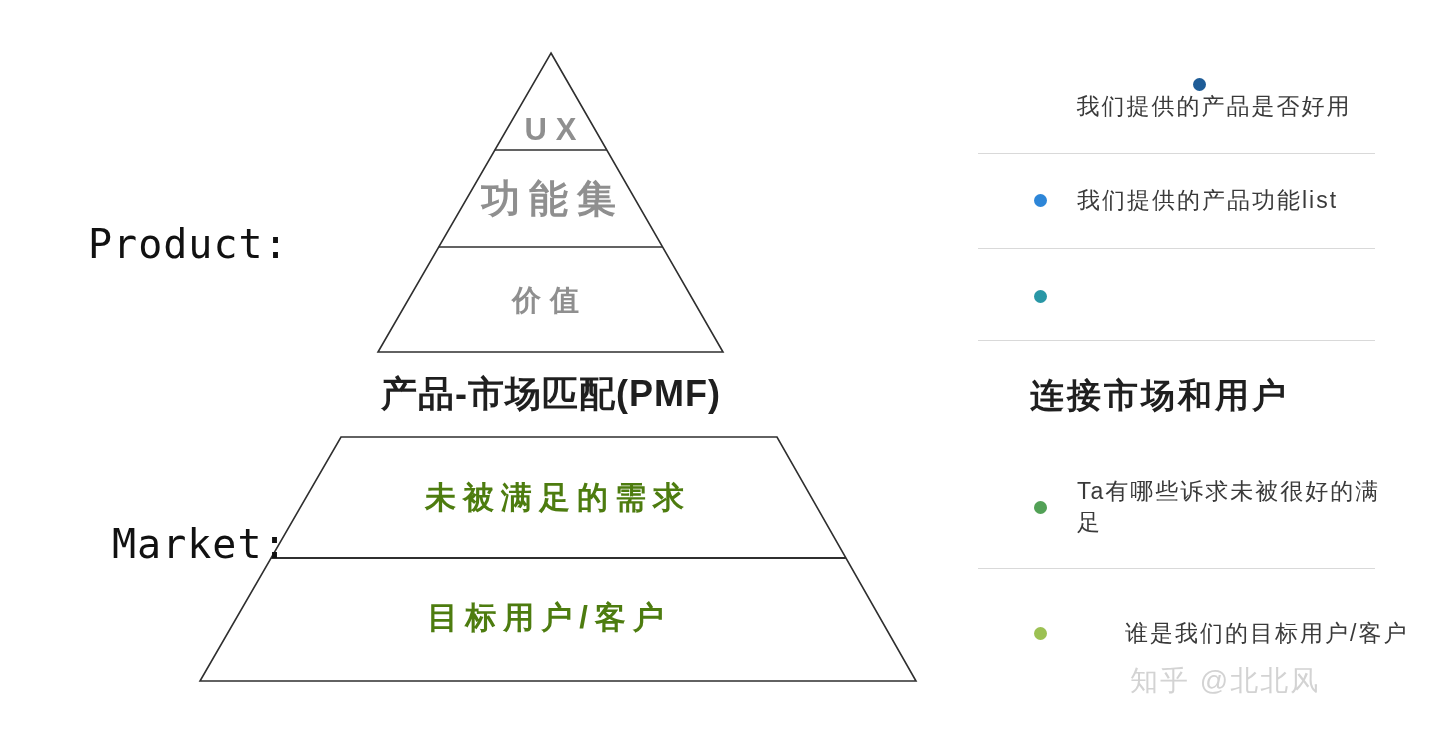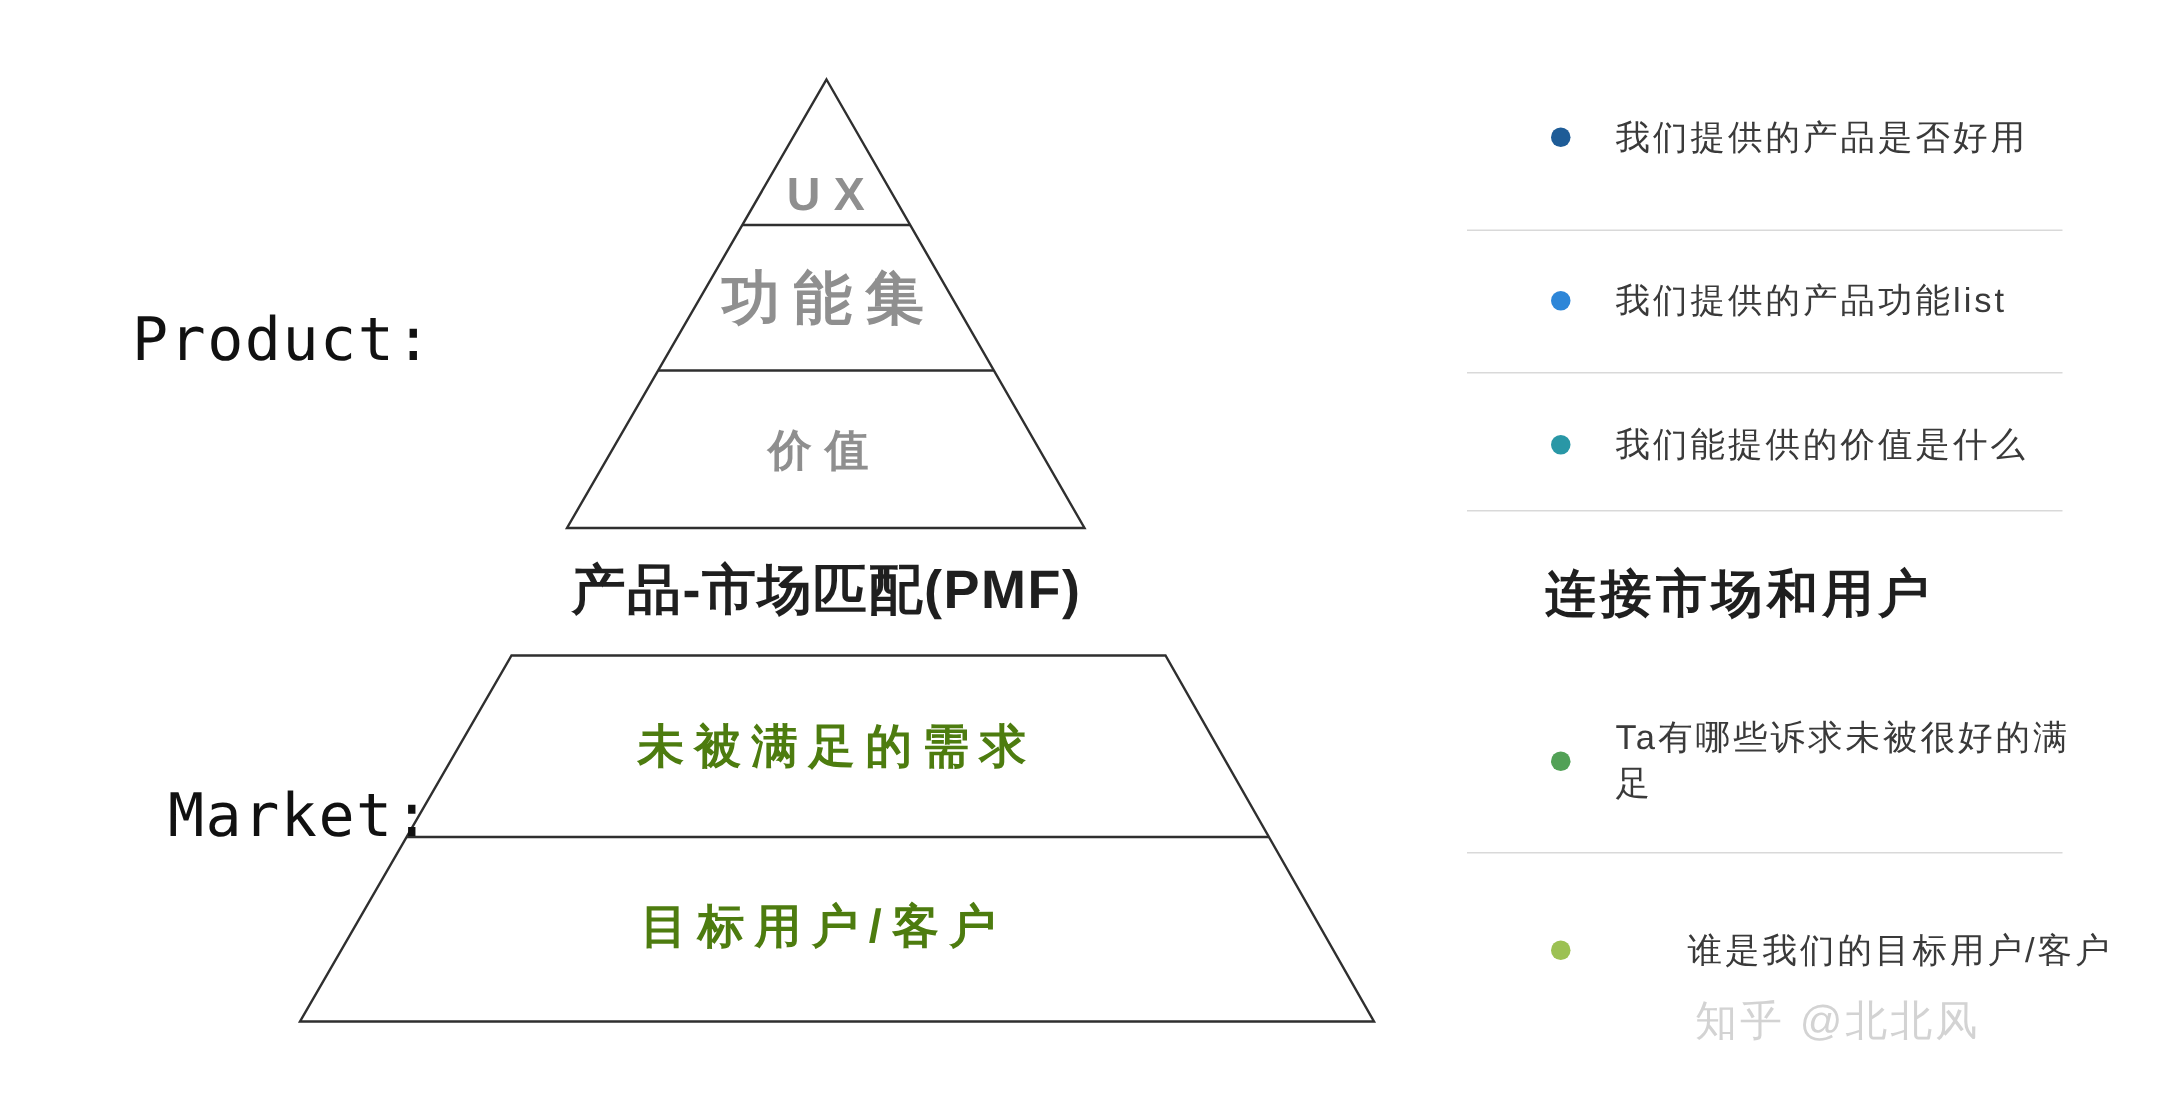--- a/index.html
+++ b/index.html
@@ -39,47 +39,46 @@
   <svg id="shapes" viewBox="0 0 1440 745">
 
     <polygon points="551,53 723,352 378,352" fill="none" stroke="#2f2f2f" stroke-width="1.6"></polygon>
     <line x1="494.9" y1="150" x2="606.8" y2="150" stroke="#2f2f2f" stroke-width="1.6"></line>
     <line x1="438.8" y1="247" x2="662.6" y2="247" stroke="#2f2f2f" stroke-width="1.6"></line>
 
     <polygon points="341,437 777,437 916,681 200,681" fill="none" stroke="#2f2f2f" stroke-width="1.6"></polygon>
     <line x1="271.1" y1="558" x2="845.9" y2="558" stroke="#2f2f2f" stroke-width="1.8"></line>
   </svg>
 
-  <div class="abs side-label" style="left:88px;top:227px;transform:translateY(-50%);">Product:</div>
+  <div class="abs side-label" style="left:88px;top:244px;transform:translateY(-50%);">Product:</div>
   <div class="abs side-label" style="left:88px;top:544px;transform:translateY(-50%);margin-left:24px;">Market:</div>
 
   <div class="abs center pyr-label pyr-ux" style="left:555px;top:130px;">UX</div>
   <div class="abs center pyr-label pyr-mid" style="left:553px;top:199px;">功能集</div>
   <div class="abs center pyr-label pyr-bot" style="left:550px;top:301px;">价值</div>
 
   <div class="abs center caption" style="left:551px;top:394px;">产品-市场匹配(PMF)</div>
 
   <div class="abs center trap-label" style="left:558px;top:498px;">未被满足的需求</div>
   <div class="abs center trap-label" style="left:549px;top:618px;">目标用户/客户</div>
 
-  <div class="abs bullet-row" style="left:1034px;top:66px;height:50px;width:360px;">
+  <div class="abs bullet-row" style="left:1034px;top:78px;height:50px;width:360px;flex-direction:column;">
     <span class="dot" style="background: rgb(30, 92, 151);"></span>
     <span class="bullet-text">我们提供的产品是否好用</span>
   </div>
   <div class="abs divider" style="left:978px;top:153px;width:397px;"></div>
 
   <div class="abs bullet-row" style="left:1034px;top:175px;height:50px;width:360px;">
     <span class="dot" style="background: rgb(45, 134, 216);"></span>
     <span class="bullet-text">我们提供的产品功能list</span>
   </div>
   <div class="abs divider" style="left:978px;top:248px;width:397px;"></div>
 
   <div class="abs bullet-row" style="left:1034px;top:271px;height:50px;width:360px;">
     <span class="dot" style="background: rgb(41, 151, 166);"></span>
-    <span class="bullet-text">我们能提供的价值是什么</span>
   </div>
   <div class="abs divider" style="left:978px;top:340px;width:397px;"></div>
 
   <div class="abs panel-heading" style="left:1030px;top:373px;">连接市场和用户</div>
 
   <div class="abs bullet-row" style="left:1034px;top:467px;height:80px;width:360px;">
     <span class="dot" style="background: rgb(82, 161, 86);"></span>
     <span class="bullet-text" style="width:312px;white-space:normal;">Ta有哪些诉求未被很好的满足</span>
   </div>
   <div class="abs divider" style="left:978px;top:568px;width:397px;"></div>

